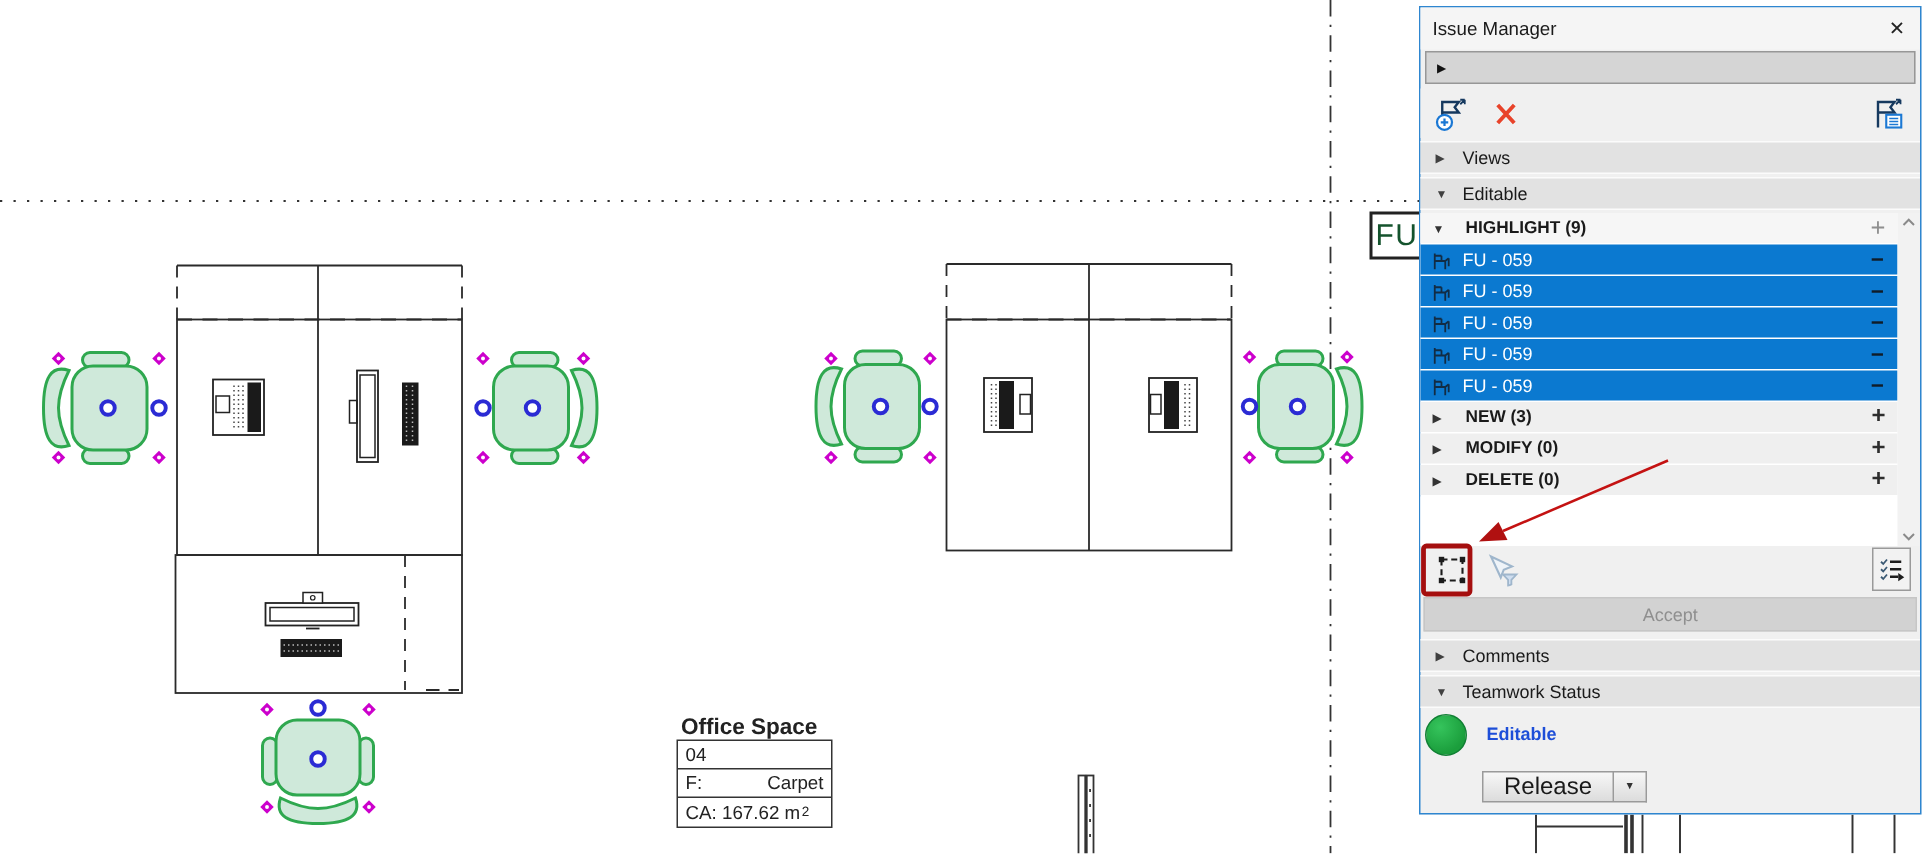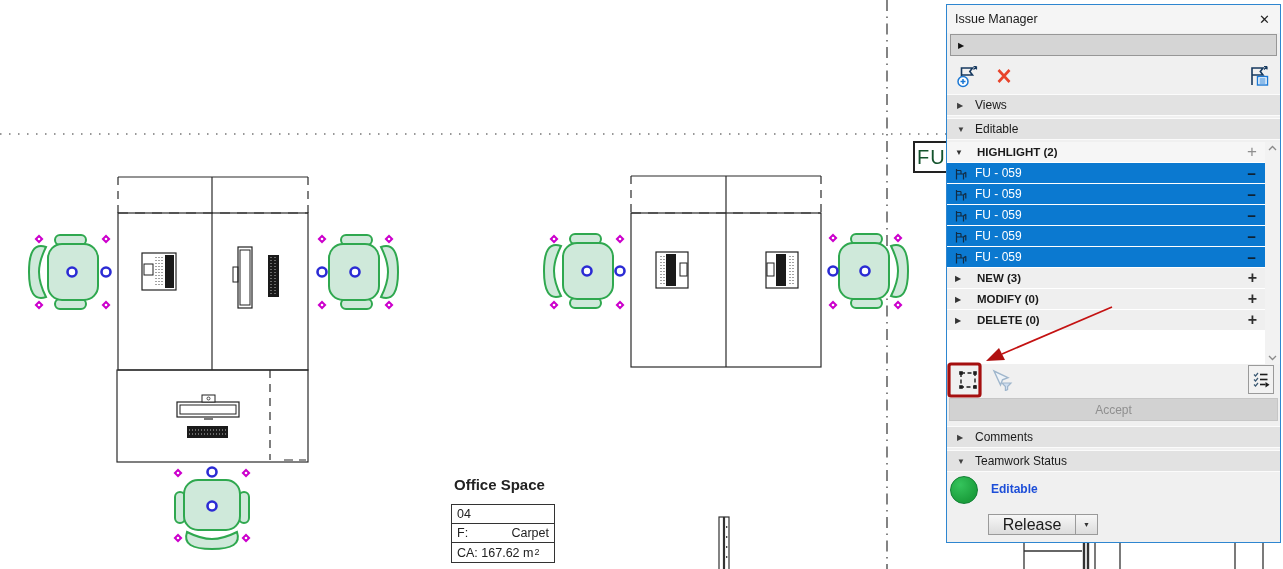--- a/index.html
+++ b/index.html
@@ -7,21 +7,21 @@
           font-family:"Liberation Sans","DejaVu Sans",sans-serif;}
 
   
   #draw-svg{position:absolute;left:0;top:0;z-index:1;}
 
   .fu-box{position:absolute;left:913px;top:141px;width:31px;height:28px;border:2px solid #222;
           background:#fff;z-index:1;display:flex;align-items:center;padding-left:2px;
           font-size:20px;color:#14532d;letter-spacing:1px;}
 
   .room-label{position:absolute;left:451px;top:476px;z-index:1;color:#222;}
-  .room-label .rl-title{font-weight:bold;font-size:15px;padding-left:3px;margin-bottom:11px;}
+  .room-label .rl-title{font-weight:bold;font-size:15px;padding-left:3px;margin-bottom:0;}
   .rl-table{width:102px;border:1.5px solid #333;background:#fff;}
   .rl-row{height:18px;display:flex;align-items:center;padding:0 5px;font-size:12.5px;
           border-bottom:1.5px solid #333;}
   .rl-row:last-child{border-bottom:none;height:19px;}
   .rl-row.split{justify-content:space-between;}
   .rl-row sup{font-size:9px;line-height:1;margin-left:1px;}
 
   
   .panel{position:absolute;left:946px;top:4px;width:335px;height:539px;z-index:2;
          background:#f0f0f0;border:1px solid #2e86d0;box-sizing:border-box;
@@ -302,21 +302,21 @@
 
     <div class="hdr">
       <span class="tri">▼</span>
       <span>Editable</span>
     </div>
 
     <div class="list">
       <div class="list-content">
         <div class="lrow hl">
           <span class="tri">▼</span>
-          <span class="cat-label">HIGHLIGHT (2)</span>
+          <span class="cat-label">HIGHLIGHT (9)</span>
           <span class="plus">+</span>
         </div>
 
         <div class="lrow blue">
           <svg class="chair-ic" width="14" height="15" viewBox="0 0 14 15">
             <path d="M3.5 13.5 V3 M3.5 4.5 H8 M8 4.5 V8 M3.5 8 H10.5 M10.5 8 V13.5 M10.5 8 l2.3 -1.8 M12.8 6.2 V11.5" fill="none" stroke="#122c44" stroke-width="1.2"></path>
           </svg>
           <span class="item-label">FU - 059</span>
           <span class="minus">−</span>
         </div>

